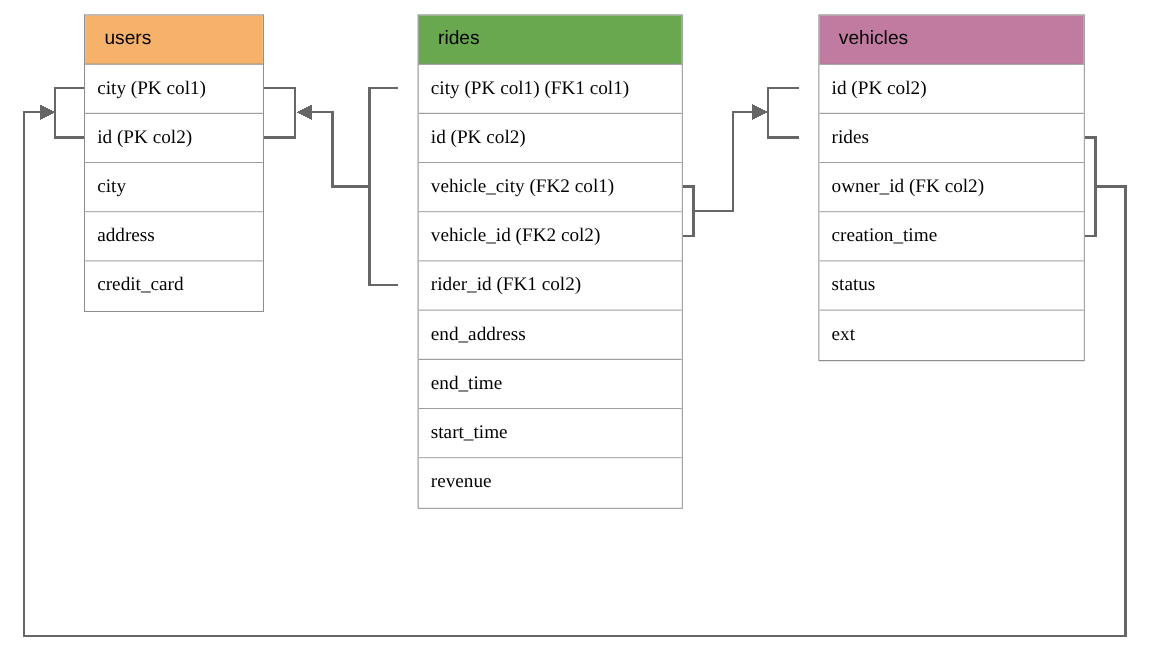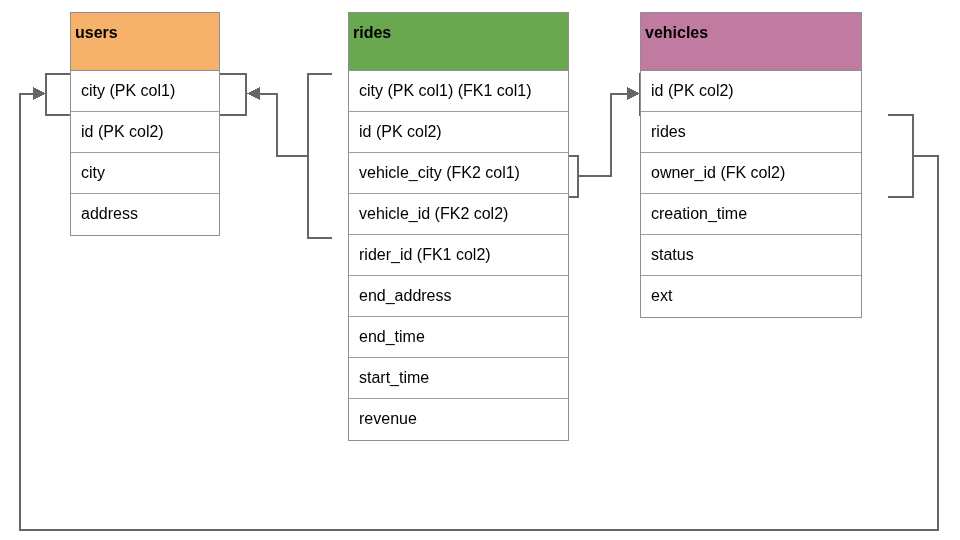--- a/index.html
+++ b/index.html
@@ -26,41 +26,41 @@
   .db-table {
     position: absolute;
     top: 12px;
     box-sizing: border-box;
     background: #ffffff;
     border: 1px solid #8f8f8f;
     z-index: 2;
   }
   .db-table .hdr {
     box-sizing: border-box;
-    height: 58px;
+    height: 41px;
     line-height: 40px;
-    padding-left: 4px;
+    padding-left: 16px;
     font-size: 16px;
     color: #000000;
     border-bottom: 1px solid #8f8f8f;
     white-space: nowrap;
     overflow: hidden;
-    font-weight: bold;
   }
   .db-table .row {
     box-sizing: border-box;
     height: 41px;
     line-height: 40px;
     padding-left: 10px;
     font-size: 16px;
     color: #000000;
     border-bottom: 1px solid #9e9e9e;
     white-space: nowrap;
     overflow: hidden;
     background: #ffffff;
+    font-family: Liberation Serif, serif;
   }
   .db-table .row:last-child { border-bottom: none; }
 </style>
 </head>
 <body>
 
 <div class="canvas">
 
   <svg class="connectors" viewBox="0 0 960 540" xmlns="http://www.w3.org/2000/svg">
 
@@ -85,34 +85,35 @@
       <polyline points="70,73.5 46,73.5 46,114.5 70,114.5" stroke="#666666"></polyline>
     </g>
   </svg>
 
   <div class="db-table" style="left: 70px; width: 150px; border-color: rgb(143, 143, 143);">
       <div class="hdr" style="background: rgb(246, 178, 107);">users</div>
       <div class="row">city (PK col1)</div>
       <div class="row">id (PK col2)</div>
       <div class="row">city</div>
       <div class="row">address</div>
+      <div class="row">credit_card</div>
     </div>
   <div class="db-table" style="left: 348px; width: 221px; border-color: rgb(143, 143, 143);">
       <div class="hdr" style="background: rgb(106, 168, 79);">rides</div>
       <div class="row">city (PK col1) (FK1 col1)</div>
       <div class="row">id (PK col2)</div>
       <div class="row">vehicle_city (FK2 col1)</div>
       <div class="row">vehicle_id (FK2 col2)</div>
       <div class="row">rider_id (FK1 col2)</div>
       <div class="row">end_address</div>
       <div class="row">end_time</div>
       <div class="row">start_time</div>
       <div class="row">revenue</div>
     </div>
-  <div class="db-table" style="left: 640px; width: 222px; border-color: rgb(143, 143, 143);">
+  <div class="db-table" style="left: 682px; width: 222px; border-color: rgb(143, 143, 143);">
       <div class="hdr" style="background: rgb(194, 123, 160);">vehicles</div>
       <div class="row">id (PK col2)</div>
       <div class="row">rides</div>
       <div class="row">owner_id (FK col2)</div>
       <div class="row">creation_time</div>
       <div class="row">status</div>
       <div class="row">ext</div>
     </div>
 
 </div>

